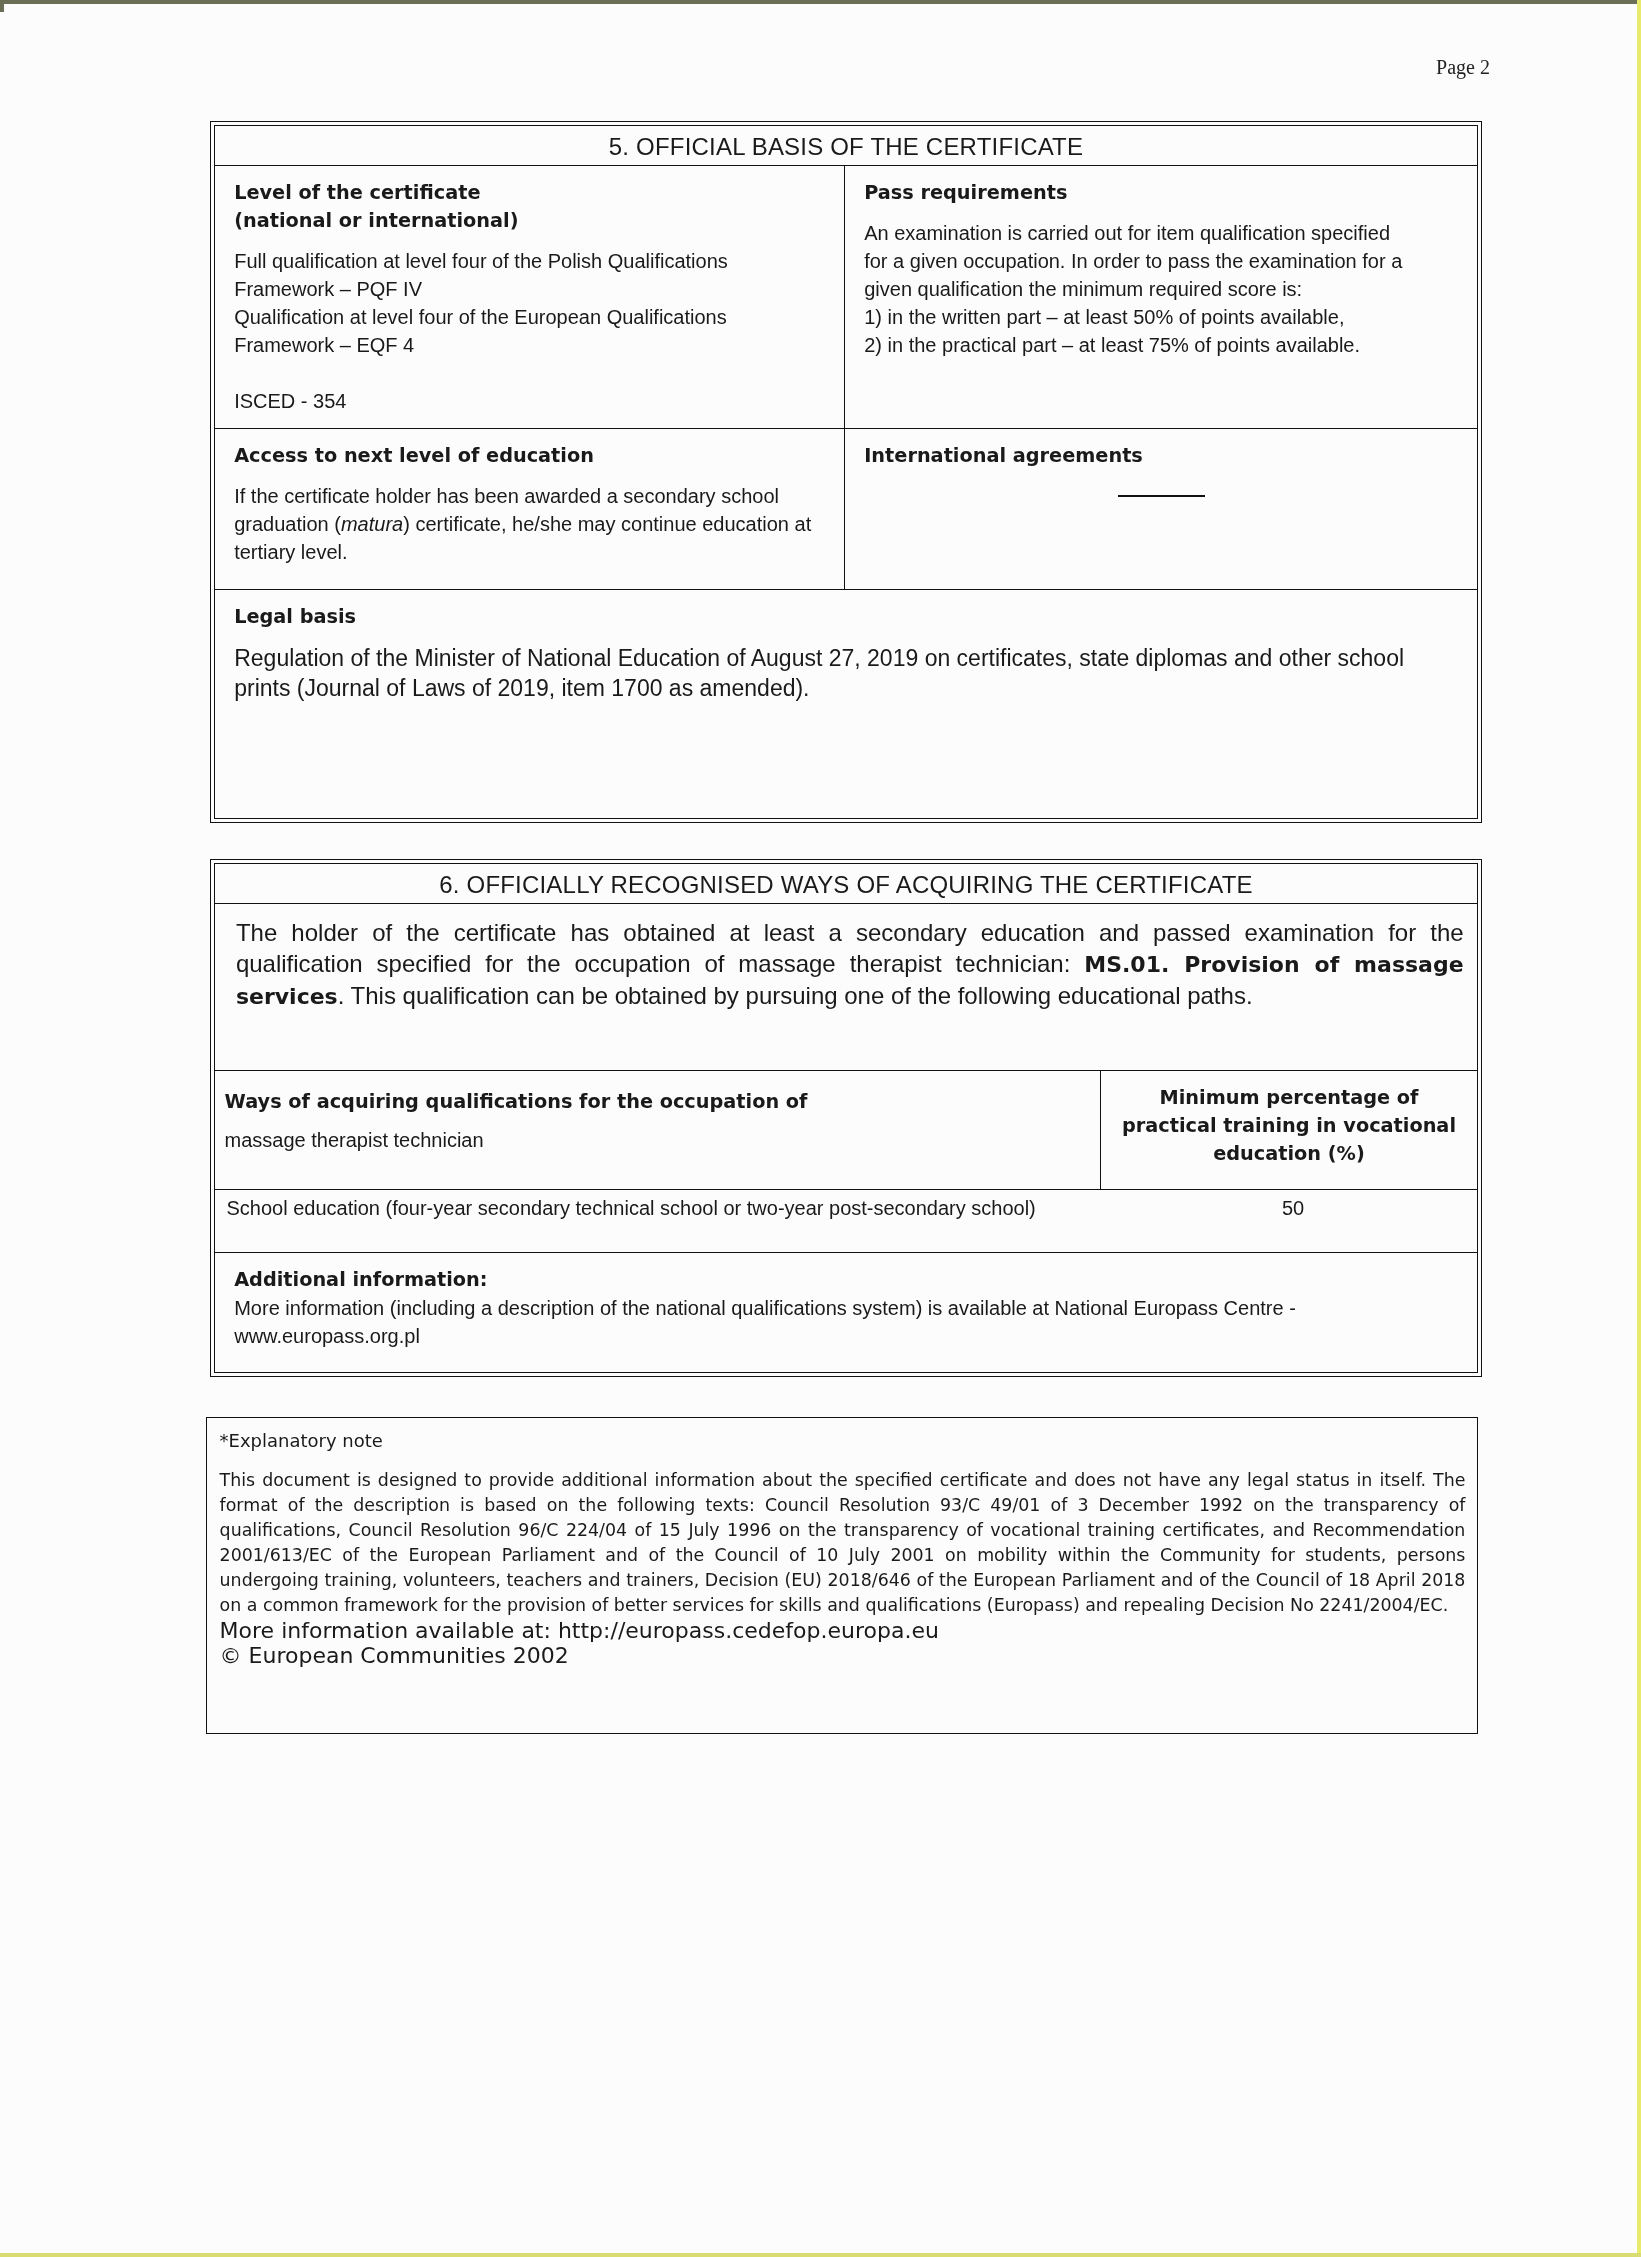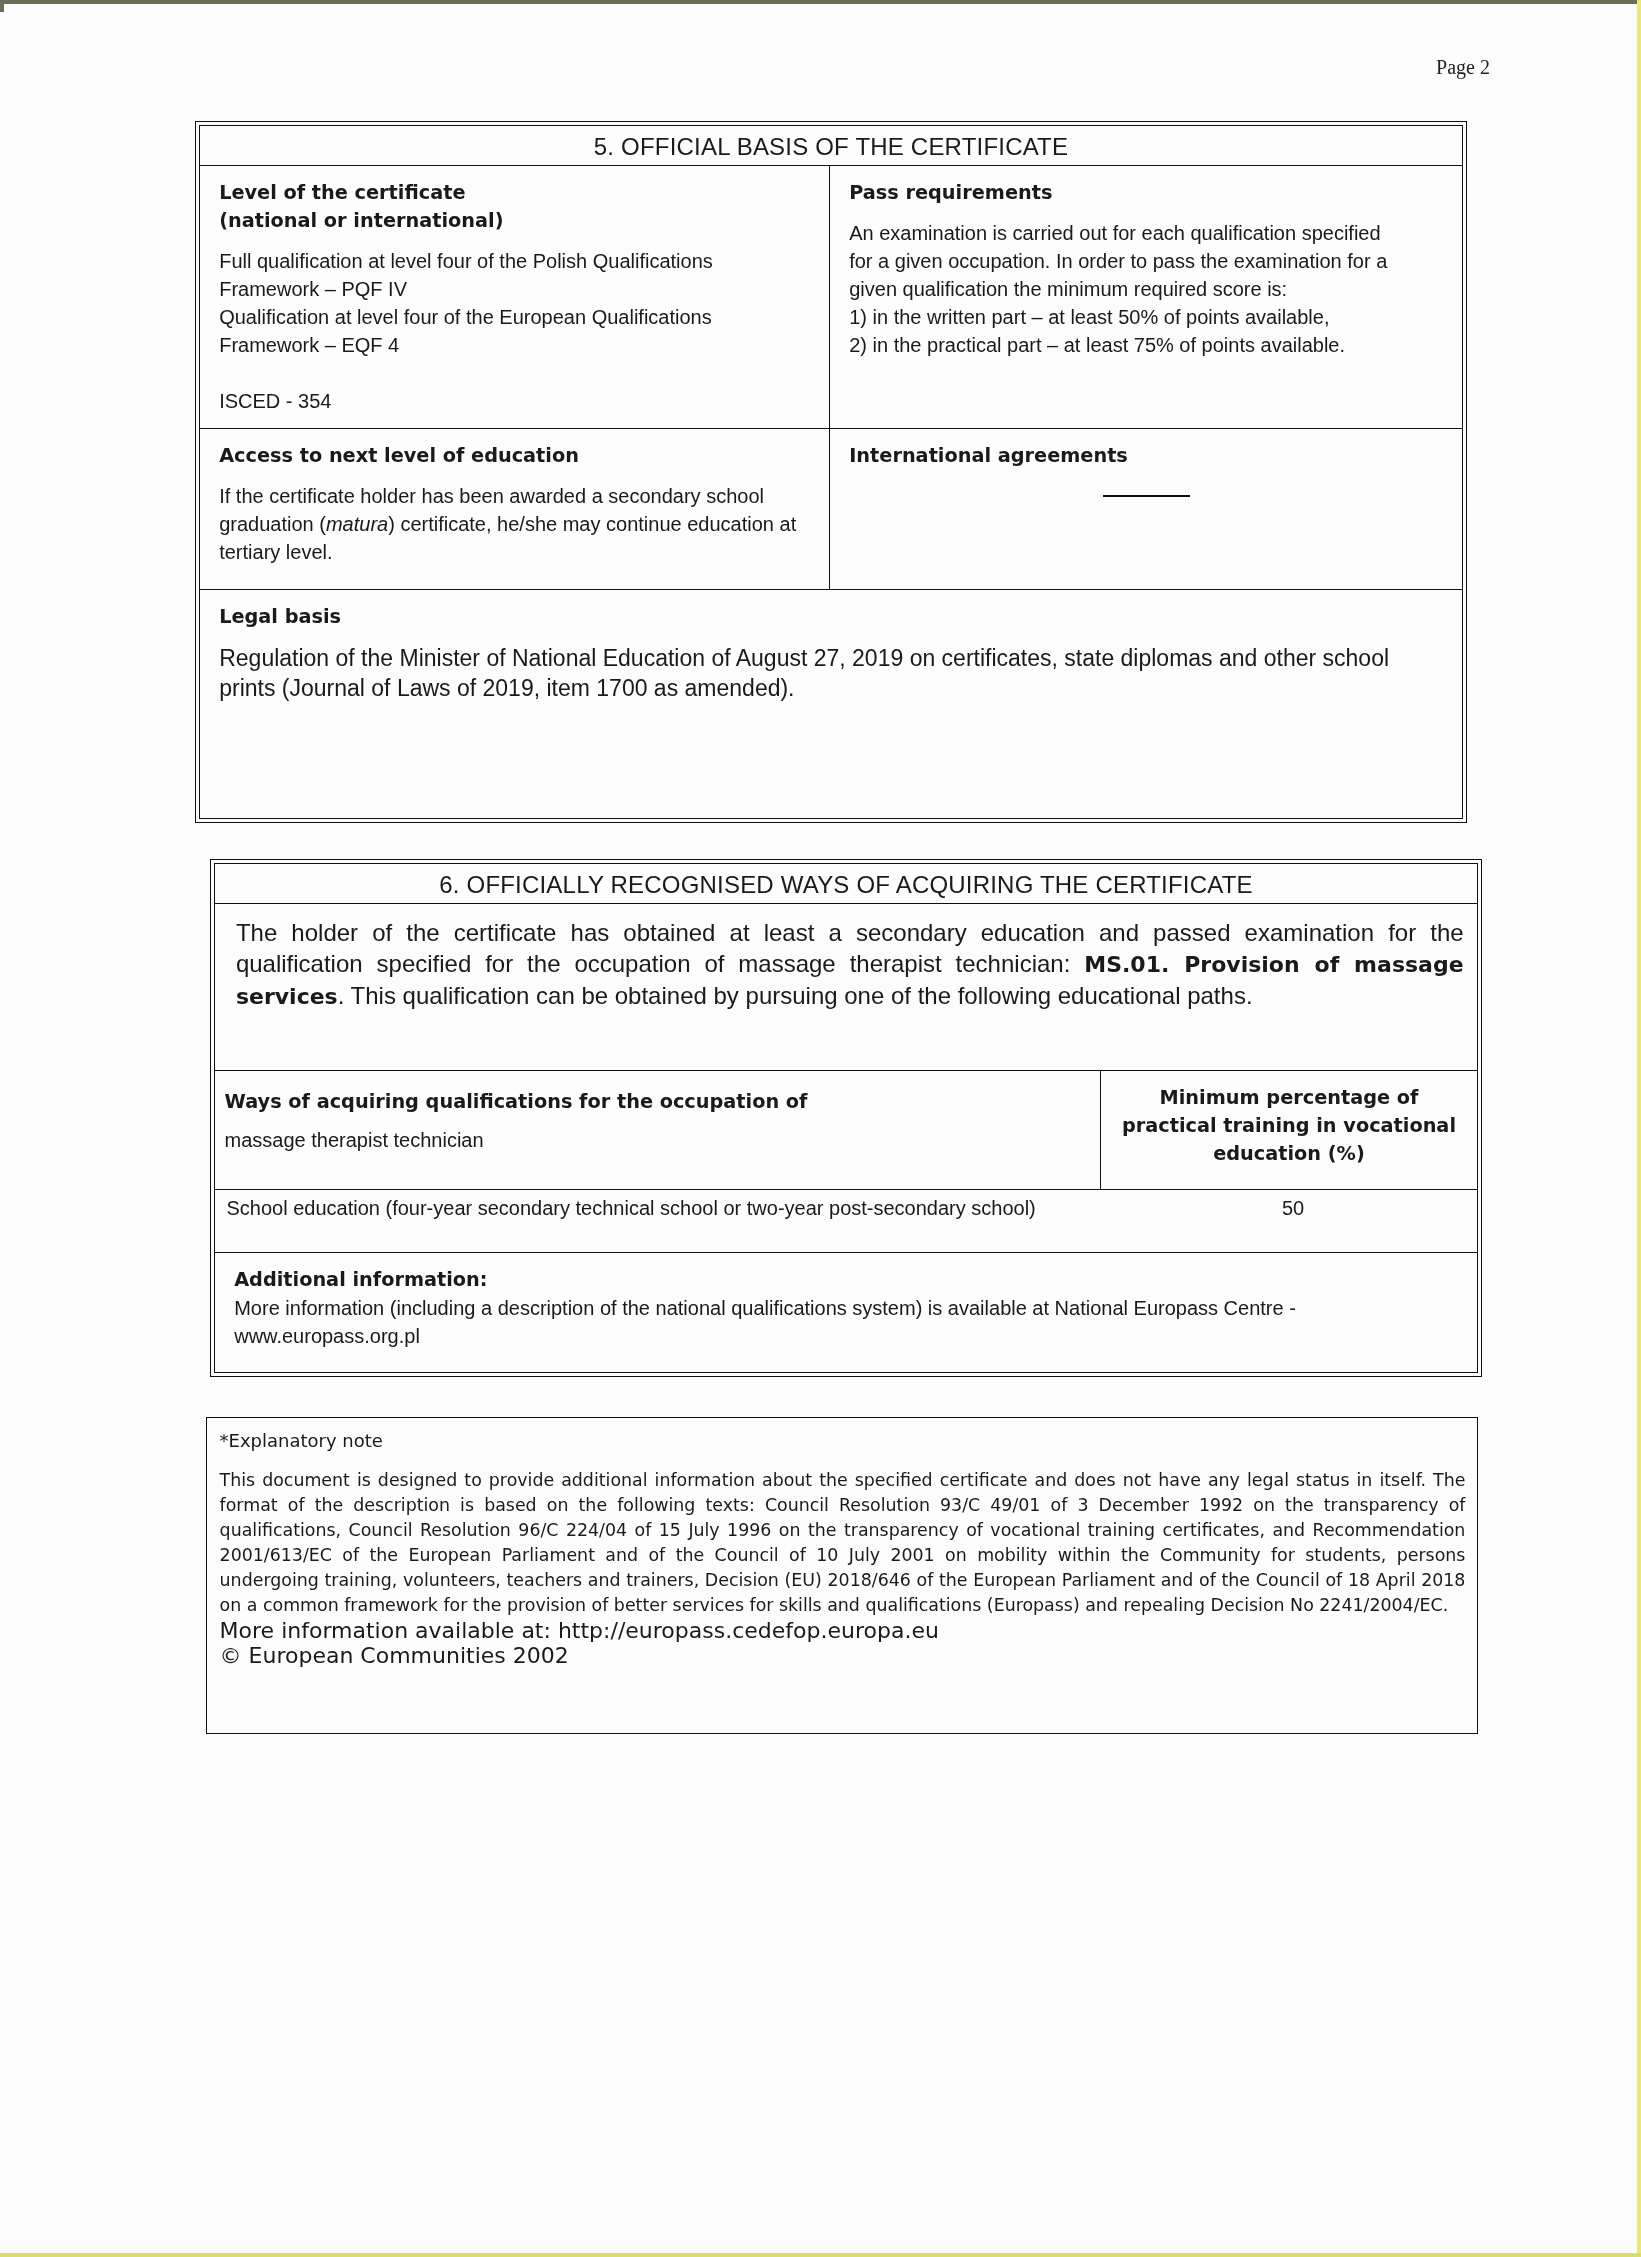--- a/index.html
+++ b/index.html
@@ -52,41 +52,41 @@
 </head>
 <body>
 
 <div class="scan-edge-top"></div>
 <div class="scan-edge-left"></div>
 <div class="scan-edge-right"></div>
 <div class="scan-edge-bottom"></div>
 
 <div class="page-num">Page 2</div>
 
-<div class="frame" style="left:195px; top:121px; width:1272px; height:702px;">
+<div class="frame" style="left:210px; top:121px; width:1272px; height:702px;">
   <div class="inner">
     <div class="sec-title">5. OFFICIAL BASIS OF THE CERTIFICATE</div>
 
 
     <div class="row" style="height:262px;">
       <div class="cell left">
         <div class="hdr">Level of the certificate</div>
         <div class="hdr">(national or international)</div>
         <div class="gap"></div>
         <div class="txt">Full qualification at level four of the Polish Qualifications</div>
         <div class="txt">Framework – PQF IV</div>
         <div class="txt">Qualification at level four of the European Qualifications</div>
         <div class="txt">Framework – EQF 4</div>
         <div style="height:28px"></div>
         <div class="txt">ISCED - 354</div>
       </div>
       <div class="cell right">
         <div class="hdr">Pass requirements</div>
         <div class="gap"></div>
-        <div class="txt">An examination is carried out for each qualification specified</div>
+        <div class="txt">An examination is carried out for item qualification specified</div>
         <div class="txt">for a given occupation. In order to pass the examination for a</div>
         <div class="txt">given qualification the minimum required score is:</div>
         <div class="txt">1) in the written part – at least 50% of points available,</div>
         <div class="txt">2) in the practical part – at least 75% of points available.</div>
       </div>
     </div>
 
     <div class="row" style="height:160px;">
       <div class="cell left">
         <div class="hdr">Access to next level of education</div>

